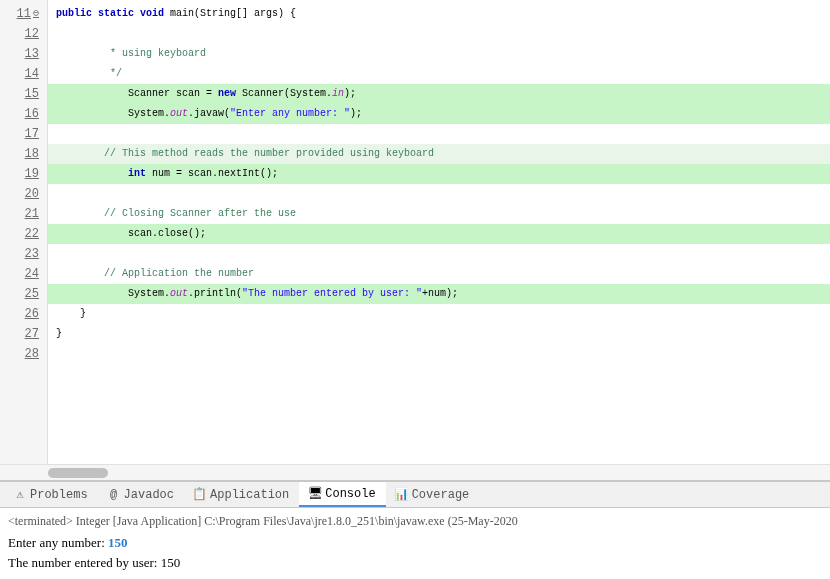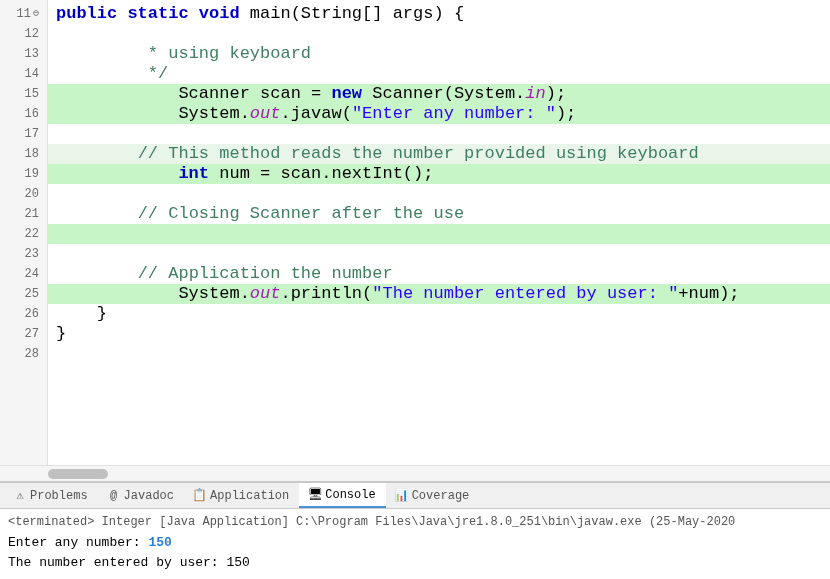--- a/index.html
+++ b/index.html
@@ -33,20 +33,21 @@
     .line-numbers {
       background: #f5f5f5;
       padding: 4px 0;
       min-width: 48px;
       text-align: right;
       color: #6e6e6e;
       font-size: 13px;
       line-height: 20px;
       border-right: 1px solid #e0e0e0;
       user-select: none;
+      text-decoration: underline;
     }
 
     .line-num {
       padding: 0 8px 0 4px;
       height: 20px;
       display: flex;
       align-items: center;
       justify-content: flex-end;
       font-size: 12px;
     }
@@ -63,21 +64,21 @@
       padding: 4px 0;
       overflow-x: auto;
       overflow-y: hidden;
     }
 
     .code-line {
       height: 20px;
       display: flex;
       align-items: center;
       padding: 0 8px;
-      font-size: 17px;
+      font-size: 10px;
       line-height: 20px;
       white-space: pre;
     }
 
     .code-line.highlighted {
       background: #c8f5c8;
     }
 
     .code-line.highlighted-light {
       background: #e8f5e8;
@@ -150,21 +151,21 @@
       width: 12px;
       height: 12px;
       display: inline-flex;
       align-items: center;
       justify-content: center;
     }
 
     .console-content {
       background: #ffffff;
       padding: 6px 8px;
-      font-family: Liberation Mono, monospace;
+      font-family: Liberation Serif, serif;
       font-size: 13px;
       color: #000000;
     }
 
     .console-terminated {
       color: #555555;
       font-size: 12px;
       margin-bottom: 4px;
     }
 
@@ -211,21 +212,21 @@
         <div class="code-line"></div>
         <div class="code-line"><span>        </span><span class="comment"> * using keyboard</span></div>
         <div class="code-line"><span>        </span><span class="comment"> */</span></div>
         <div class="code-line highlighted"><span>            </span><span class="plain">Scanner scan = </span><span class="kw-blue">new </span><span class="plain">Scanner(System.</span><span class="italic-field">in</span><span class="plain">);</span></div>
         <div class="code-line highlighted"><span>            </span><span class="plain">System.</span><span class="italic-field">out</span><span class="plain">.javaw(</span><span class="string-val">"Enter any number: "</span><span class="plain">);</span></div>
         <div class="code-line"></div>
         <div class="code-line highlighted-light"><span>        </span><span class="comment">// This method reads the number provided using keyboard</span></div>
         <div class="code-line highlighted"><span>            </span><span class="kw-type">int </span><span class="plain">num = scan.nextInt();</span></div>
         <div class="code-line"></div>
         <div class="code-line"><span>        </span><span class="comment">// Closing Scanner after the use</span></div>
-        <div class="code-line highlighted"><span>            </span></div>
+        <div class="code-line highlighted"><span>            </span><span class="plain">scan.close();</span></div>
         <div class="code-line"></div>
         <div class="code-line"><span>        </span><span class="comment">// Application the number</span></div>
         <div class="code-line highlighted"><span>            </span><span class="plain">System.</span><span class="italic-field">out</span><span class="plain">.println(</span><span class="string-val">"The number entered by user: "</span><span class="plain">+num);</span></div>
         <div class="code-line"><span class="plain">    }</span></div>
         <div class="code-line"><span class="plain">}</span></div>
       </div>
   </div>
   <div class="scroll-indicator">
     <div class="scroll-bar"></div>
   </div>

